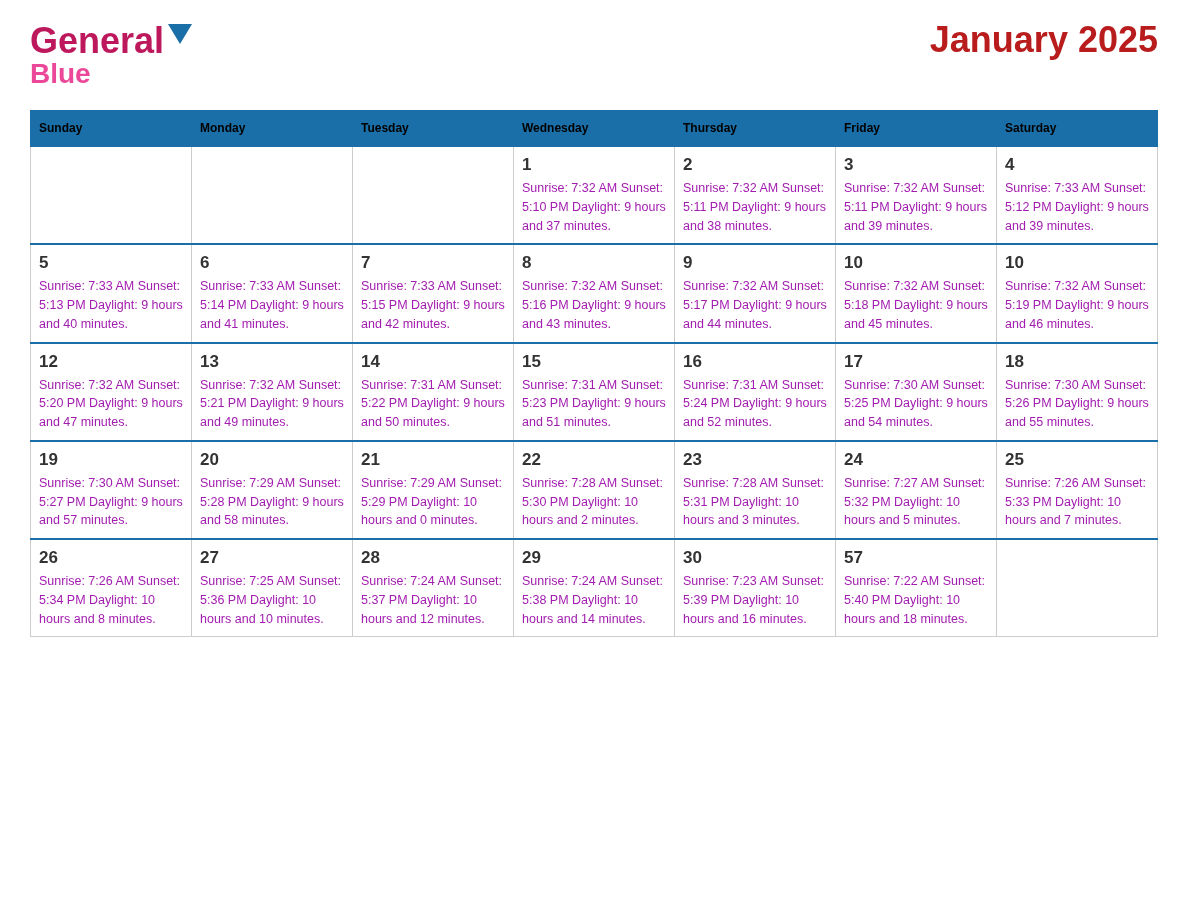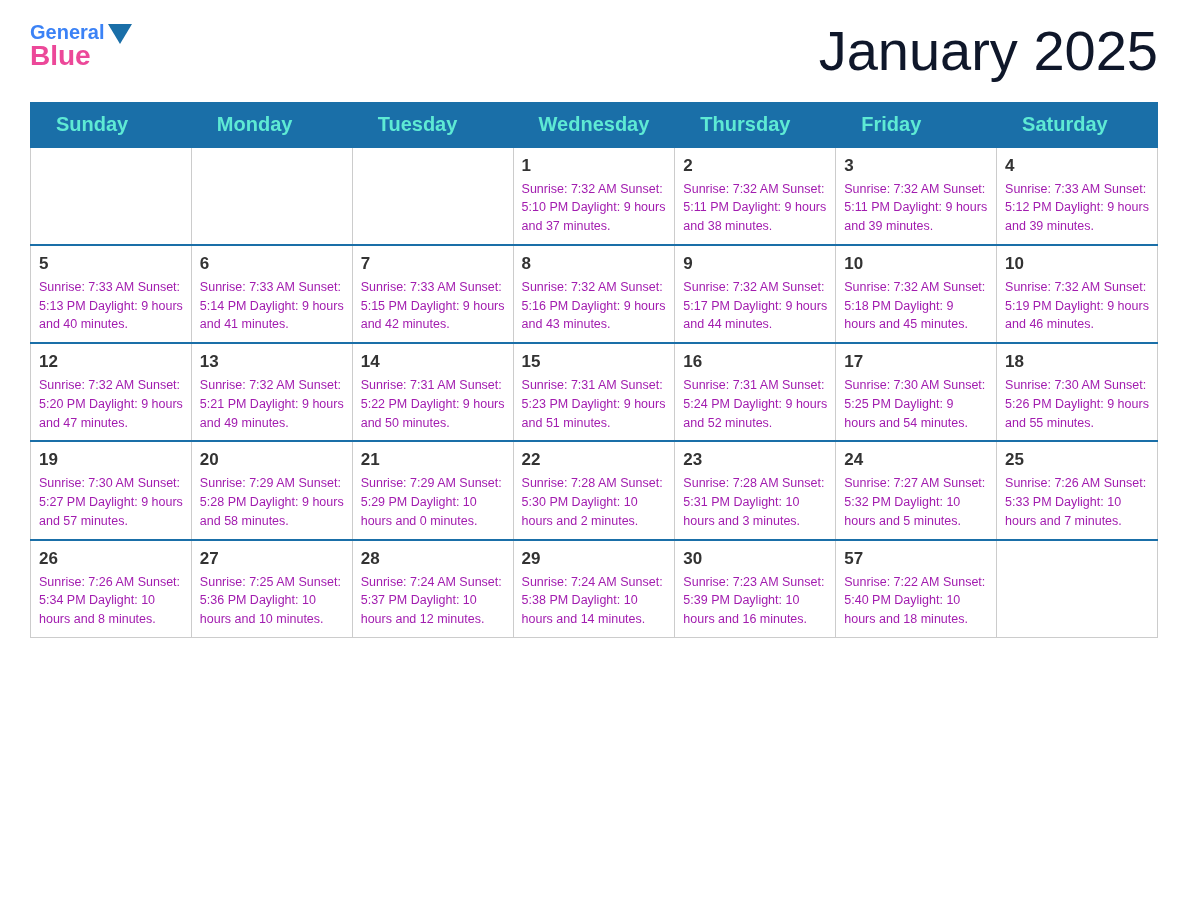--- a/index.html
+++ b/index.html
@@ -15,65 +15,65 @@
       justify-content: space-between;
       align-items: flex-start;
       margin-bottom: 20px;
     }
     .logo {
       display: flex;
       flex-direction: column;
       align-items: flex-start;
     }
     .logo-general {
-      font-size: 20px;
-      font-weight: bold;
-      color: #3b82f6;
+      font-size: 36px;
+      font-weight: bold;
+      color: #be185d;
       display: flex;
-      align-items: flex-end;
+      align-items: flex-start;
     }
     .logo-triangle {
       width: 0;
       height: 0;
       border-left: 12px solid transparent;
       border-right: 12px solid transparent;
       border-top: 20px solid #1a6fa8;
       margin-left: 4px;
       margin-top: 4px;
     }
     .logo-blue {
       font-size: 28px;
       font-weight: bold;
       color: #ec4899;
       margin-top: -4px;
     }
     .title-block {
       text-align: right;
     }
     .title-block h1 {
-      font-size: 56px;
-      font-weight: normal;
-      color: #0f172a;
+      font-size: 36px;
+      font-weight: bold;
+      color: #b91c1c;
       line-height: 1.1;
     }
     .title-block .subtitle {
       font-size: 22px;
       color: #555;
       margin-top: 4px;
     }
     .calendar {
       width: 100%;
       border-collapse: collapse;
       border: 1px solid #ccc;
     }
     .calendar thead tr th {
       background-color: #1a6fa8;
-      color: #5eead4;
-      padding: 10px 25px;
-      font-size: 20px;
+      color: #000000;
+      padding: 10px 8px;
+      font-size: 12px;
       font-weight: bold;
       text-align: left;
       border: 1px solid #1a6fa8;
     }
     .calendar tbody tr td {
       vertical-align: top;
       border: 1px solid #ccc;
       padding: 8px;
       width: calc(100% / 7);
       min-height: 120px;

